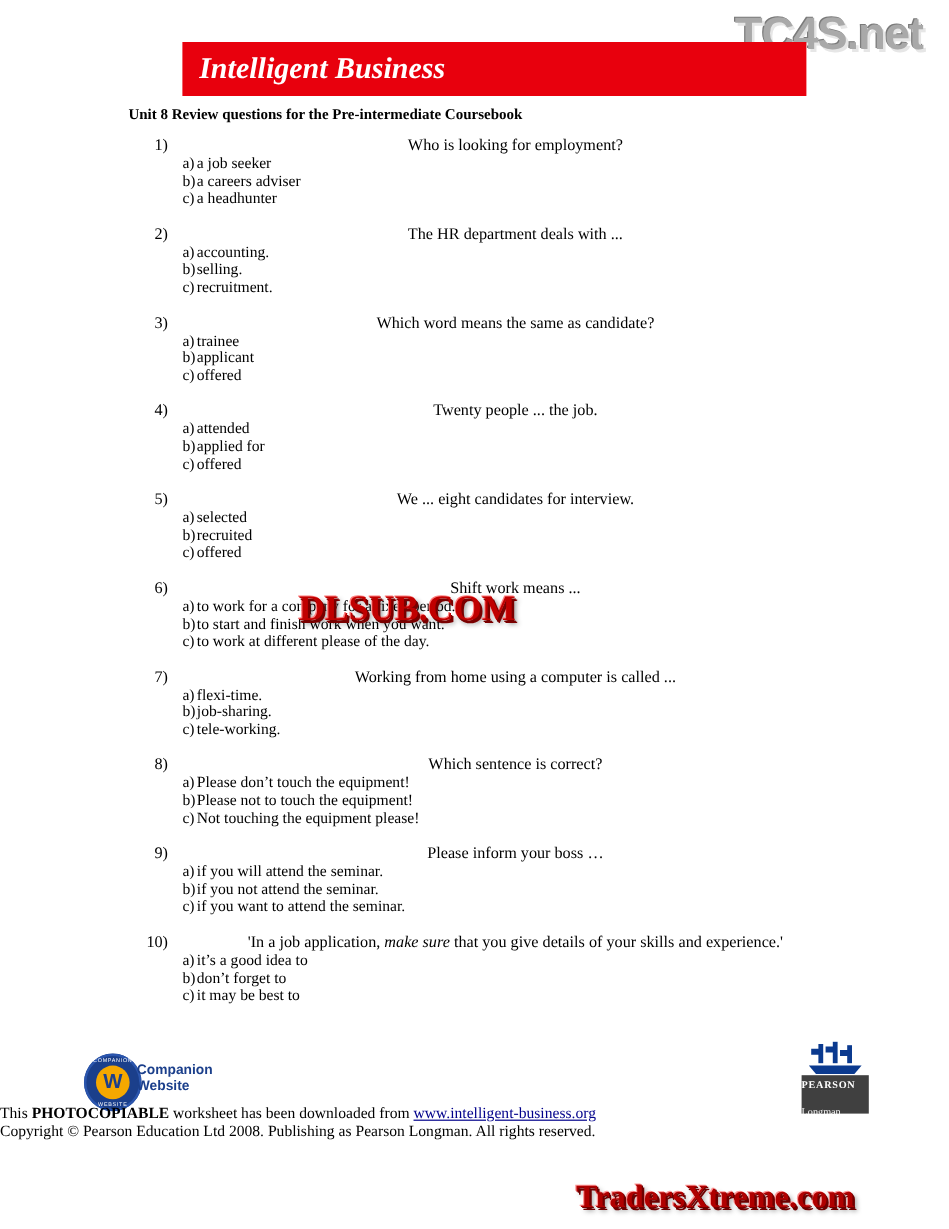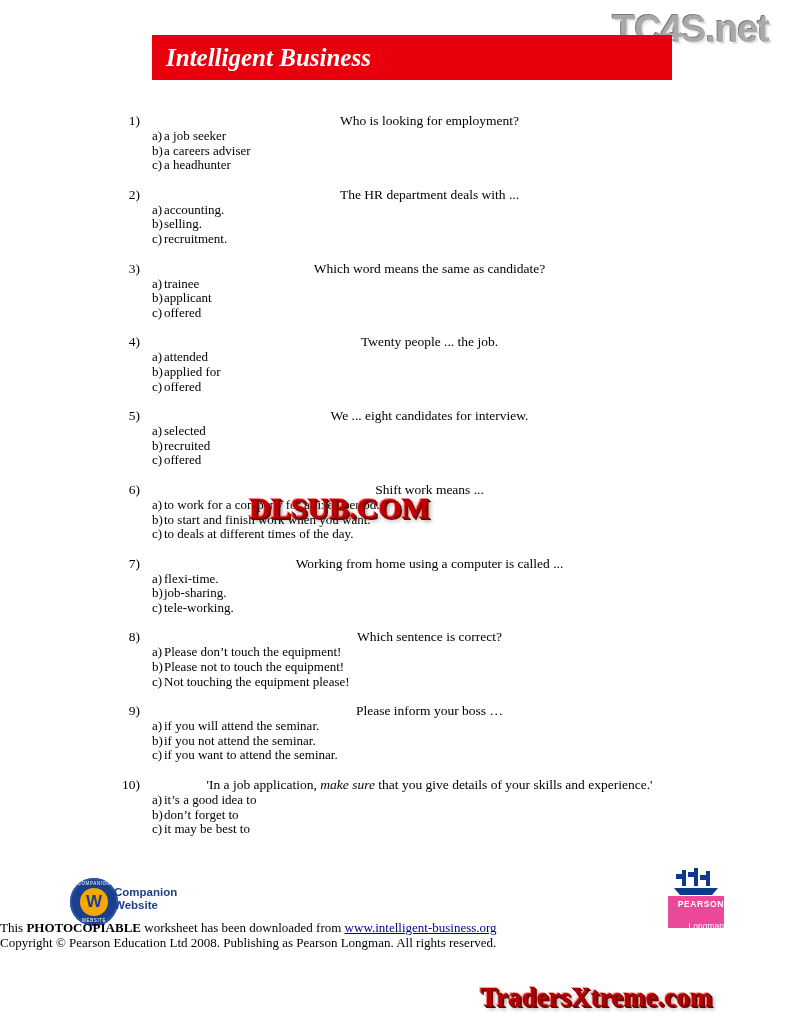--- a/index.html
+++ b/index.html
@@ -188,24 +188,24 @@
     width: 56px;
   }
   .pearson-ship {
     width: 56px;
     height: 28px;
     position: relative;
   }
   .pearson-box {
     width: 56px;
     height: 32px;
-    background: #ec4899;
+    background: #404040;
     color: #fff;
-    font-family: Liberation Sans, sans-serif;
-    text-align: right;
+    font-family: Liberation Serif, serif;
+    text-align: left;
     box-sizing: border-box;
     padding-top: 3px;
   }
   .pearson-box .p1 {
     font-size: 8.5px;
     font-weight: bold;
     letter-spacing: 0.6px;
     display: block;
   }
   .pearson-box .p2 {
@@ -253,20 +253,21 @@
 </head>
 <body>
 
 <div id="page">
 
   <div class="wm-top">TC4S.net</div>
 
   <div class="banner"></div>
   <div class="banner-title">Intelligent Business</div>
 
+  <div class="subhead">Unit 8 Review questions for the Pre-intermediate Coursebook</div>
 
   <div class="questions" id="question-list">
       <div class="q-block">
         <div class="q-row">
           <div class="q-num">1)</div>
           <div class="q-text">Who is looking for employment?</div>
         </div>
         <div class="opt-row">
           <div class="opt-letter">a)</div>
           <div class="opt-text">a job seeker</div>
@@ -360,21 +361,21 @@
         <div class="opt-row">
           <div class="opt-letter">a)</div>
           <div class="opt-text">to work for a company for a fixed period.</div>
         </div>
         <div class="opt-row">
           <div class="opt-letter">b)</div>
           <div class="opt-text">to start and finish work when you want.</div>
         </div>
         <div class="opt-row">
           <div class="opt-letter">c)</div>
-          <div class="opt-text">to deals at different times of the day.</div>
+          <div class="opt-text">to work at different please of the day.</div>
         </div>
       </div>
       <div class="q-block">
         <div class="q-row">
           <div class="q-num">7)</div>
           <div class="q-text">Working from home using a computer is called ...</div>
         </div>
         <div class="opt-row">
           <div class="opt-letter">a)</div>
           <div class="opt-text">flexi-time.</div>

